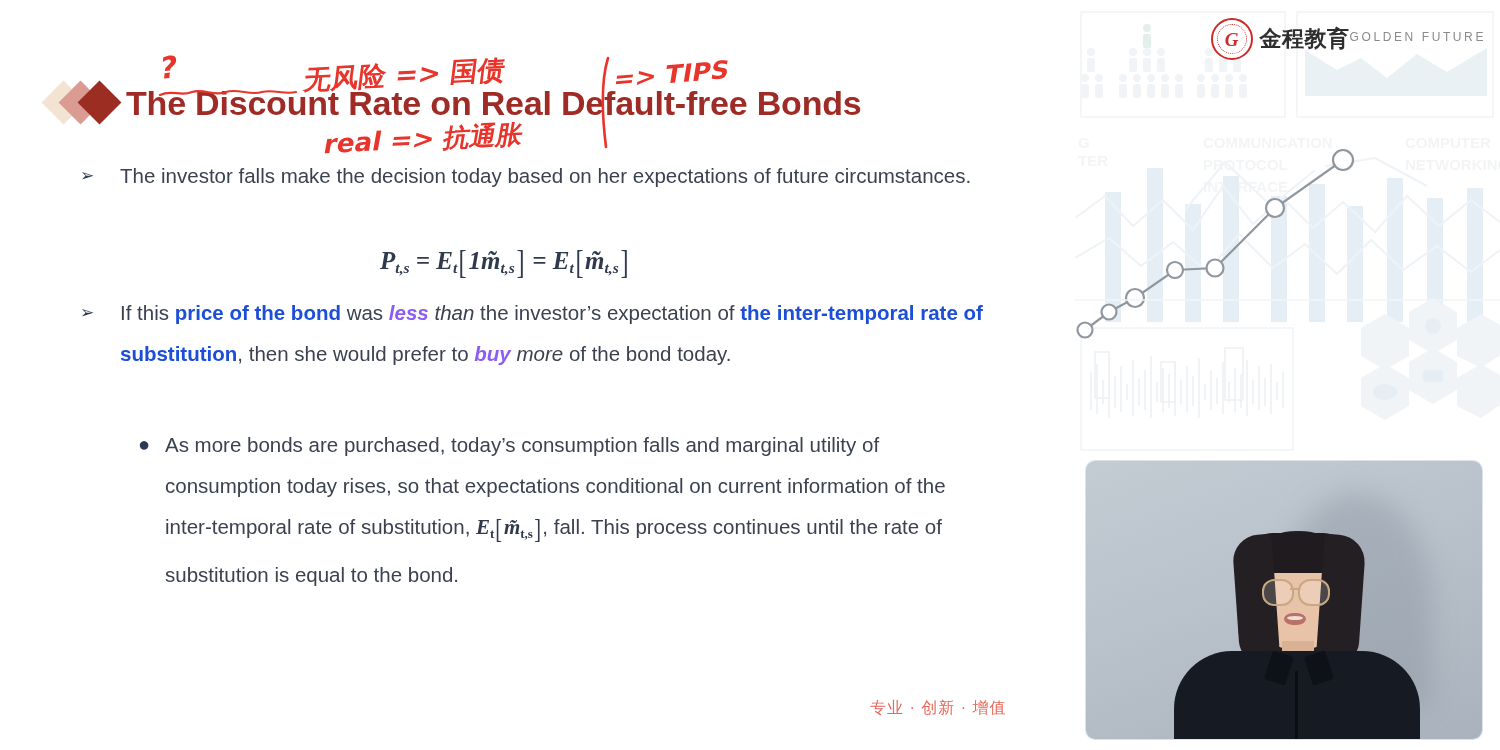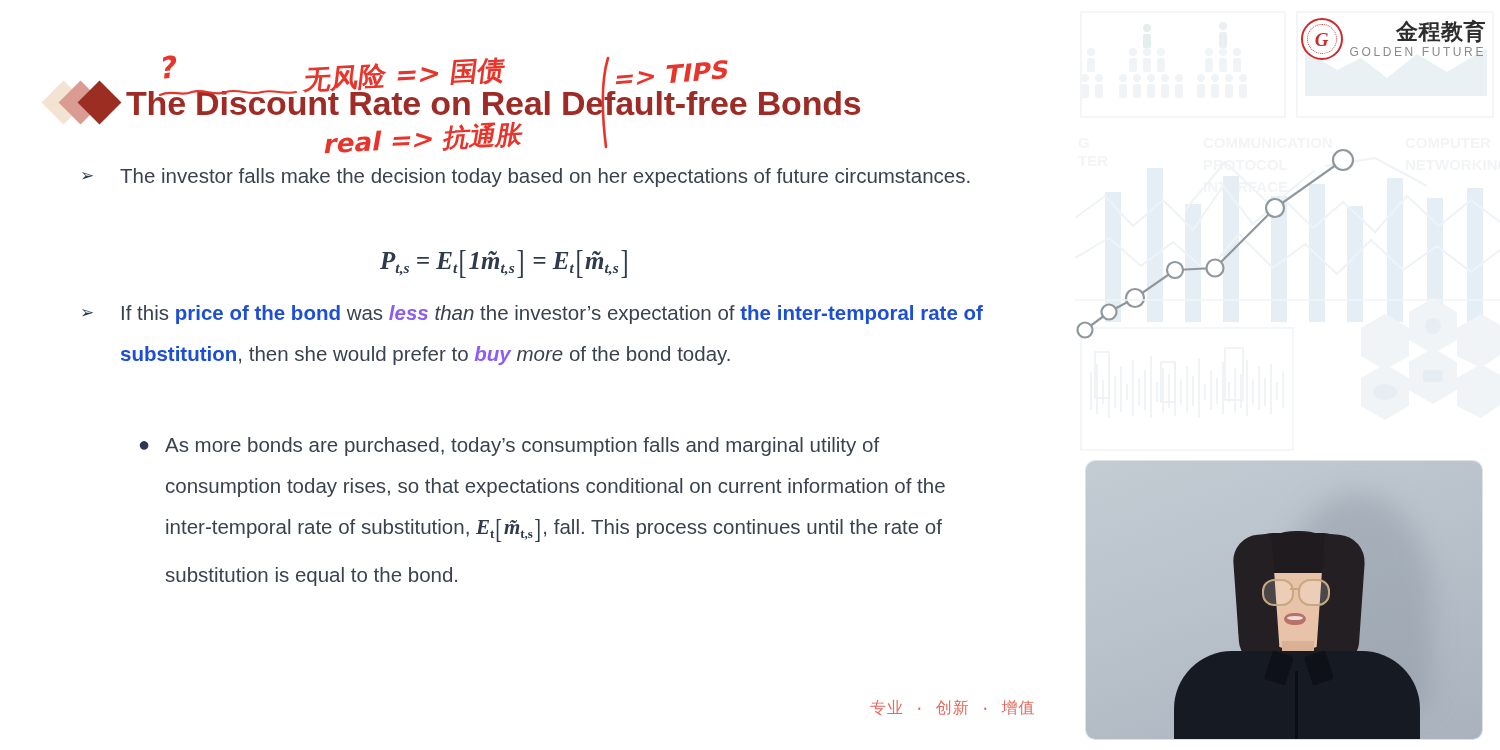--- a/index.html
+++ b/index.html
@@ -53,38 +53,38 @@
       color:#2f3b4d;font-family:"Liberation Serif",serif;font-size:25px;font-weight:bold;}
   .mf{font-family:"Liberation Serif",serif;font-weight:bold;font-style:italic;}
   .mvar{font-style:italic;}
   .msub{font-size:.62em;vertical-align:-.28em;}
   .brk{font-style:normal;font-weight:400;font-size:1.35em;vertical-align:-.13em;
        display:inline-block;transform:scaleX(.72);}
   .inlinef{font-family:"Liberation Serif",serif;font-weight:bold;font-size:21px;color:#2f3b4d;}
 
   
   #footer-slogan{position:absolute;left:870px;top:698px;font-size:16px;color:#e8675a;
-      font-family:Liberation Mono, monospace;letter-spacing:1px;white-space:nowrap;}
+      font-family:Liberation Sans, sans-serif;letter-spacing:1px;white-space:nowrap;}
 
   
   #right-pane{position:absolute;left:1075px;top:0;width:425px;height:750px;
       background:#ffffff;overflow:hidden;}
 
   #bg-graphics{position:absolute;left:0;top:0;width:425px;height:460px;}
 
   
   #logo{position:absolute;right:14px;top:18px;display:flex;align-items:center;gap:7px;}
   #seal{position:relative;width:38px;height:38px;border-radius:50%;
         background:#ffffff;border:2.5px solid #cf2a2a;flex:0 0 38px;
         display:flex;align-items:center;justify-content:center;}
   #seal:after{content:"";position:absolute;left:4px;top:4px;right:4px;bottom:4px;
         border-radius:50%;border:1px dotted #cf2a2a;}
   #seal-glyph{font-family:"Liberation Serif",serif;font-style:italic;font-weight:bold;
         font-size:19px;color:#cf2a2a;line-height:1;z-index:2;}
-  #logo-text{display:flex;flex-direction:column;line-height:1;align-items:flex-end;}
+  #logo-text{display:flex;flex-direction:row;line-height:1;}
   #logo-cn{font-family:"DejaVu Sans",sans-serif;font-weight:bold;font-size:22px;
         color:#2e2e2e;letter-spacing:.5px;}
   #logo-en{font-family:"Liberation Sans",sans-serif;font-size:12px;color:#8a8a8a;
         letter-spacing:2.6px;margin-top:3px;}
 
   
   #video-panel{position:absolute;left:11px;top:461px;width:396px;height:278px;
       border-radius:9px;overflow:hidden;
       background:linear-gradient(160deg,#c3cbd3 0%,#b9c2cb 45%,#aab3bd 100%);
       box-shadow:0 0 0 1px #dfe3e7;}

